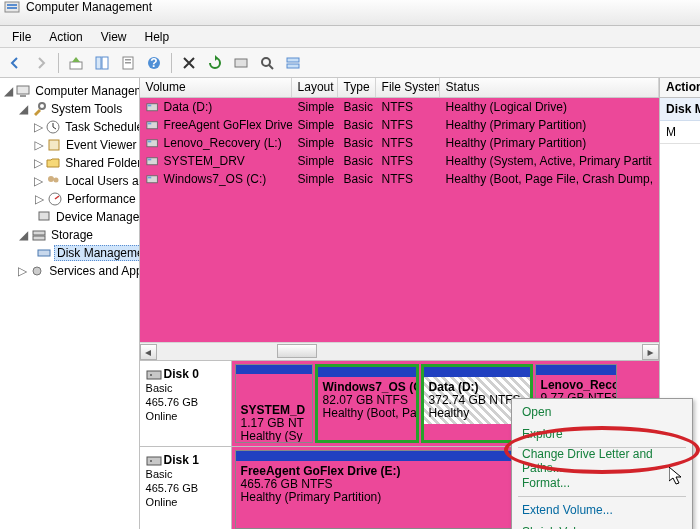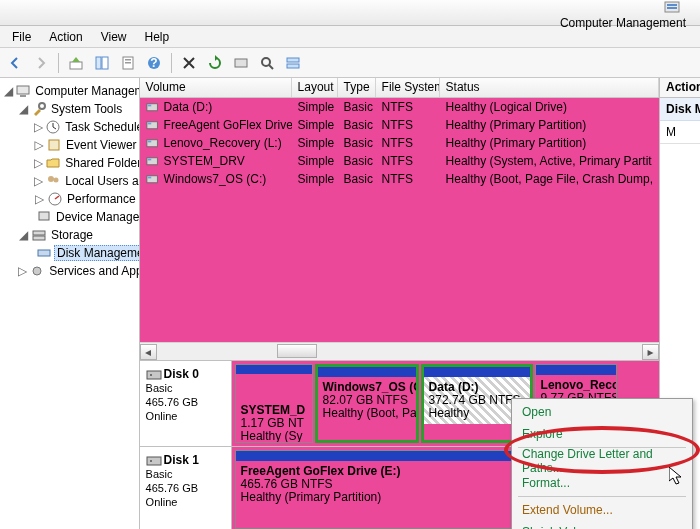--- a/index.html
+++ b/index.html
@@ -1,19 +1,19 @@
 <!DOCTYPE html>
 <html><head>
 <meta charset="utf-8">
 <style>
   * { box-sizing: border-box; margin: 0; padding: 0; font-family: "Segoe UI", Tahoma, sans-serif; font-size: 12px; }
   body { background: #f0f0f0; width: 700px; height: 529px; overflow: hidden; position: relative; }
 
   
-  .titlebar { height: 26px; background: linear-gradient(#fdfdfd,#e9e9e9); border-bottom: 1px solid #c0c0c0; display: flex; align-items: flex-end; padding: 0 14px; flex-direction: column; }
+  .titlebar { height: 26px; background: linear-gradient(#fdfdfd,#e9e9e9); border-bottom: 1px solid #c0c0c0; display: flex; align-items: flex-start; padding: 0 4px; }
   .titlebar .icon { width: 16px; height: 16px; margin-right: 6px; }
   
   .menubar { height: 22px; background: #f3f3f3; border-bottom: 1px solid #d0d0d0; display: flex; align-items: center; padding: 0 4px; gap: 2px; }
   .menubar span { padding: 2px 8px; cursor: default; }
   
   .toolbar { height: 30px; background: #f7f7f7; border-bottom: 1px solid #c8c8c8; display: flex; align-items: center; padding: 0 4px; gap: 4px; }
   .toolbar .sep { width: 1px; height: 20px; background: #c0c0c0; margin: 0 2px; }
   .tbtn { width: 22px; height: 22px; display: flex; align-items: center; justify-content: center; border: 1px solid transparent; }
   .tbtn svg { width: 16px; height: 16px; }
 
@@ -62,21 +62,21 @@
   .part .pname { font-weight: bold; }
   .blue { background: #2040c0; }
   .gborder { border: 3px solid #27a22b; }
   .gborder .bar { background: #2040c0; }
   .hatch { background: repeating-linear-gradient(45deg,#ffffff,#ffffff 3px,#d0d0d0 3px,#d0d0d0 6px); }
   .dicon { width:16px; height:12px; display:inline-block; vertical-align:middle; margin-right:2px; }
 
   
   .ctx { position: absolute; left: 511px; top: 398px; width: 182px; background: #f4f4f4; border: 1px solid #9a9a9a; box-shadow: 2px 2px 4px rgba(0,0,0,.25); padding: 2px; z-index: 20; }
   .ctx .mi { height: 22px; display: flex; align-items: center; padding: 0 8px; color: #15803d; }
-  .ctx .mi.dis { color: #a16207; }
+  .ctx .mi.dis { color: #0369a1; }
   .ctx hr { border: none; border-top: 1px solid #c8c8c8; margin: 2px 4px; }
 
   
   .anno-ellipse { position: absolute; left: 504px; top: 426px; width: 196px; height: 48px; border: 4px solid #d2232a; border-radius: 50%; z-index: 30; pointer-events: none; }
   .cursor-arrow { position:absolute; left:669px; top:467px; z-index:31; pointer-events:none; }
 </style>
 </head>
 <body>
 
 <div class="titlebar">

